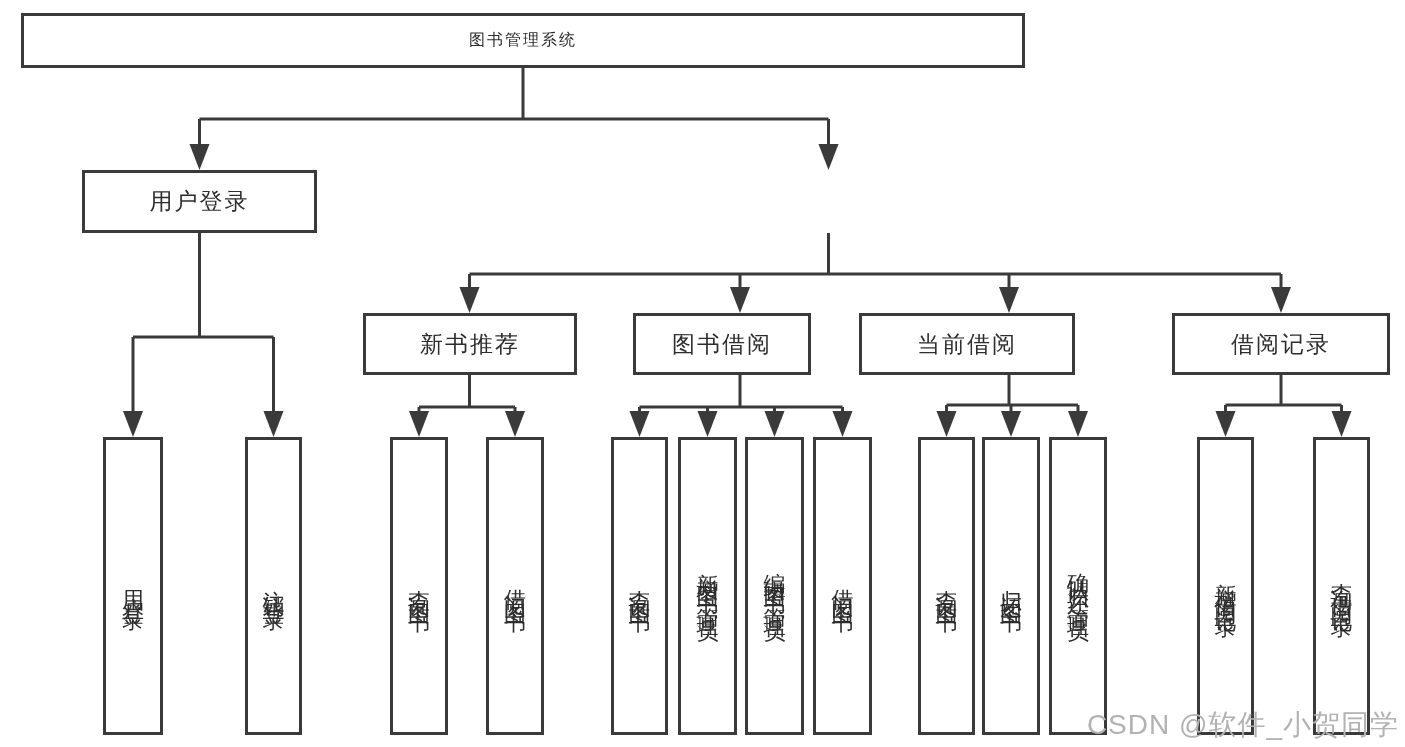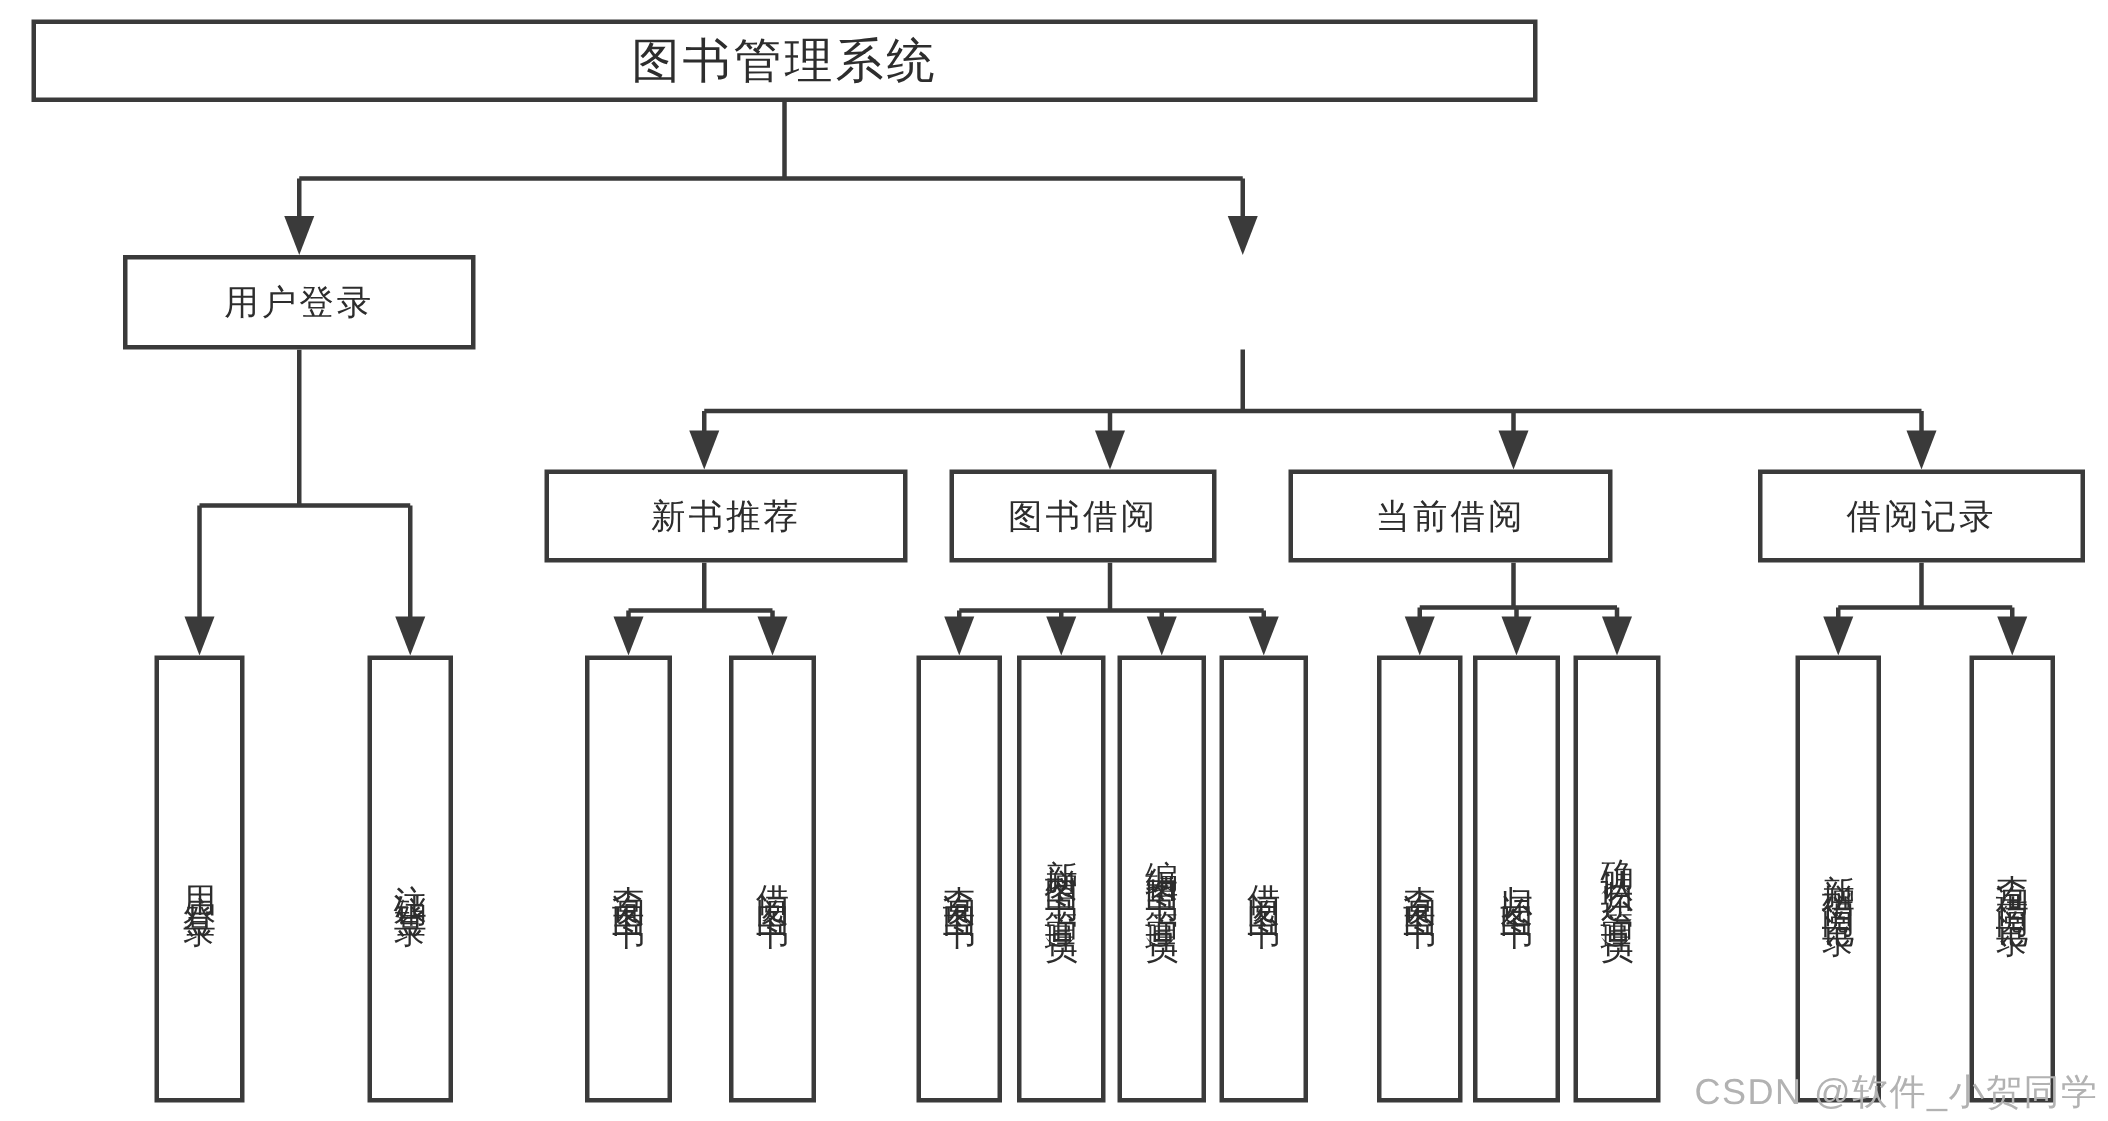--- a/index.html
+++ b/index.html
@@ -22,54 +22,54 @@
     position:absolute;
     box-sizing:border-box;
     border:3px solid var(--line);
     background:var(--bg);
     display:flex;
     align-items:center;
     justify-content:center;
     text-align:center;
   }
   .h-label{font-size:23px;letter-spacing:2px;white-space:nowrap;}
-  .root .h-label{font-size:32px;}
+  .root .h-label{font-size:16px;}
   .vtext{
     writing-mode:vertical-rl;
     text-orientation:mixed;
     font-size:22px;
     letter-spacing:7px;
     white-space:nowrap;
   }
   
   .b-root{left:21px;top:13px;width:1004px;height:55px;}
   .b-l2a{left:82px;top:170px;width:235px;height:63px;}
   .b-l2b{left:710px;top:170px;width:237px;height:63px;}
-  .b-l3a{left:363px;top:313px;width:242px;height:62px;}
+  .b-l3a{left:363px;top:313px;width:214px;height:62px;}
   .b-l3b{left:633px;top:313px;width:178px;height:62px;}
   .b-l3c{left:859px;top:313px;width:216px;height:62px;}
   .b-l3d{left:1172px;top:313px;width:218px;height:62px;}
   .lv4{top:437px;height:298px;}
   .b-g1a{left:103px;width:60px;}
   .b-g1b{left:245px;width:57px;}
   .b-g2a{left:390px;width:58px;}
   .b-g2b{left:486px;width:58px;}
   .b-g3a{left:611px;width:57px;}
   .b-g3b{left:678px;width:59px;}
   .b-g3c{left:745px;width:59px;}
   .b-g3d{left:813px;width:59px;}
   .b-g4a{left:918px;width:57px;}
   .b-g4b{left:982px;width:58px;}
   .b-g4c{left:1049px;width:58px;}
   .b-g5a{left:1197px;width:57px;}
   .b-g5b{left:1313px;width:57px;}
   .watermark{
     position:absolute;
     right:6px;bottom:3px;
-    font-size:24px;
+    font-size:28px;
     color:var(--watermark);
     letter-spacing:1px;
     white-space:nowrap;
   }
 </style>
 </head>
 <body>
 
 <div class="stage">
 

